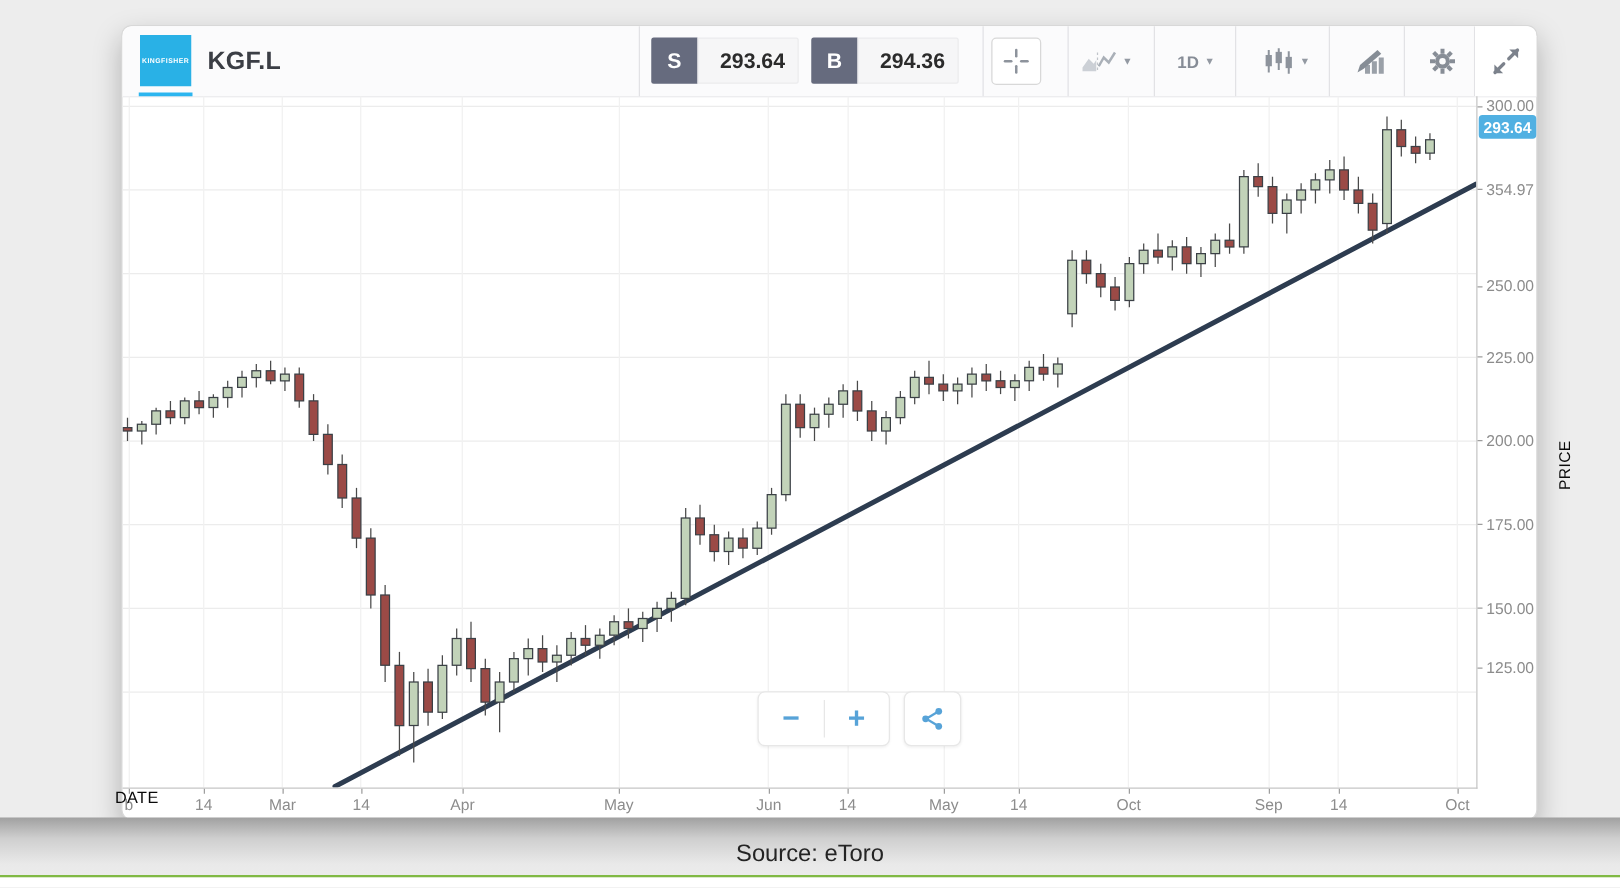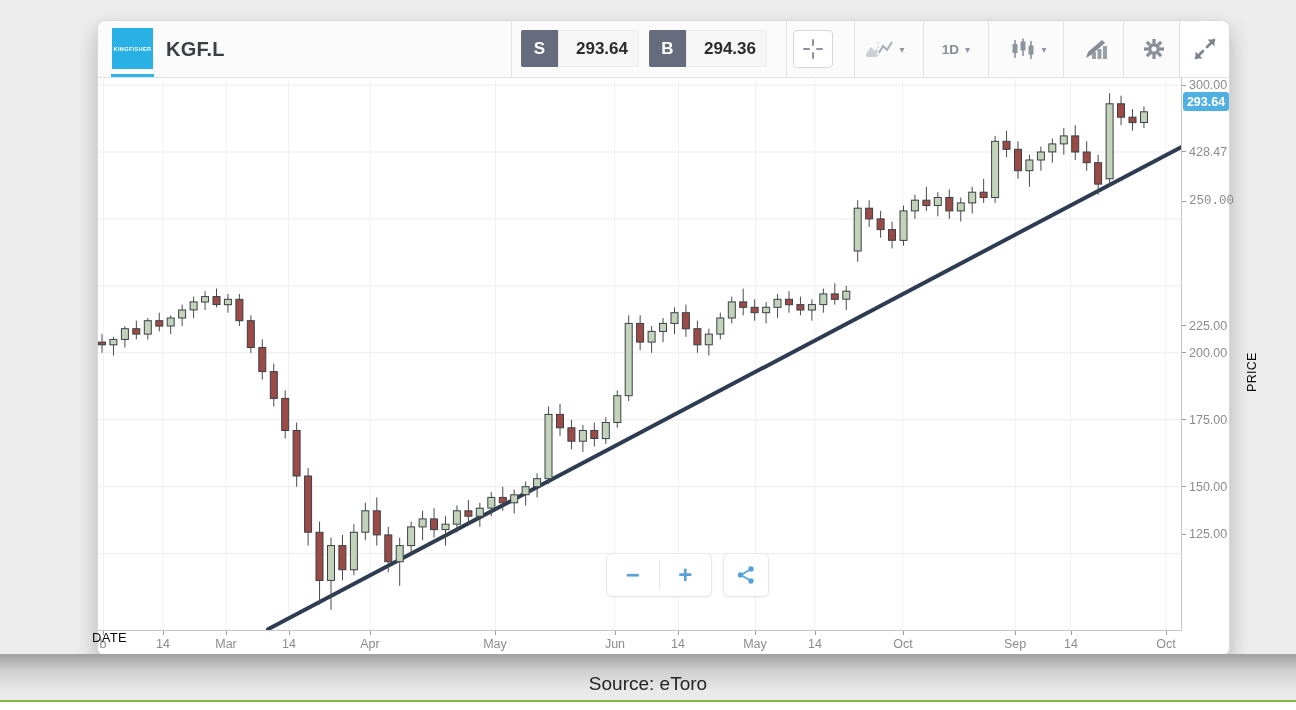--- a/index.html
+++ b/index.html
@@ -576,27 +576,27 @@
         </svg>
     </div>
 
     <div class="y-axis" id="y-axis">
         <div class="ytick" style="top: 0.0338983px;">
           <i class="tm"></i>
           <span>300.00</span>
         </div>
         <div class="ytick" style="top: 66.9831px;">
           <i class="tm"></i>
-          <span>428.47</span>
-        </div>
-        <div class="ytick" style="top: 116px; font-family: Liberation Mono, monospace;">
+          <span>354.97</span>
+        </div>
+        <div class="ytick" style="top: 144px;">
           <i class="tm"></i>
           <span>250.00</span>
         </div>
-        <div class="ytick" style="top: 200.881px; margin-top: 40px;">
+        <div class="ytick" style="top: 200.881px;">
           <i class="tm"></i>
           <span>225.00</span>
         </div>
         <div class="ytick" style="top: 267.831px;">
           <i class="tm"></i>
           <span>200.00</span>
         </div>
         <div class="ytick" style="top: 334.78px;">
           <i class="tm"></i>
           <span>175.00</span>

